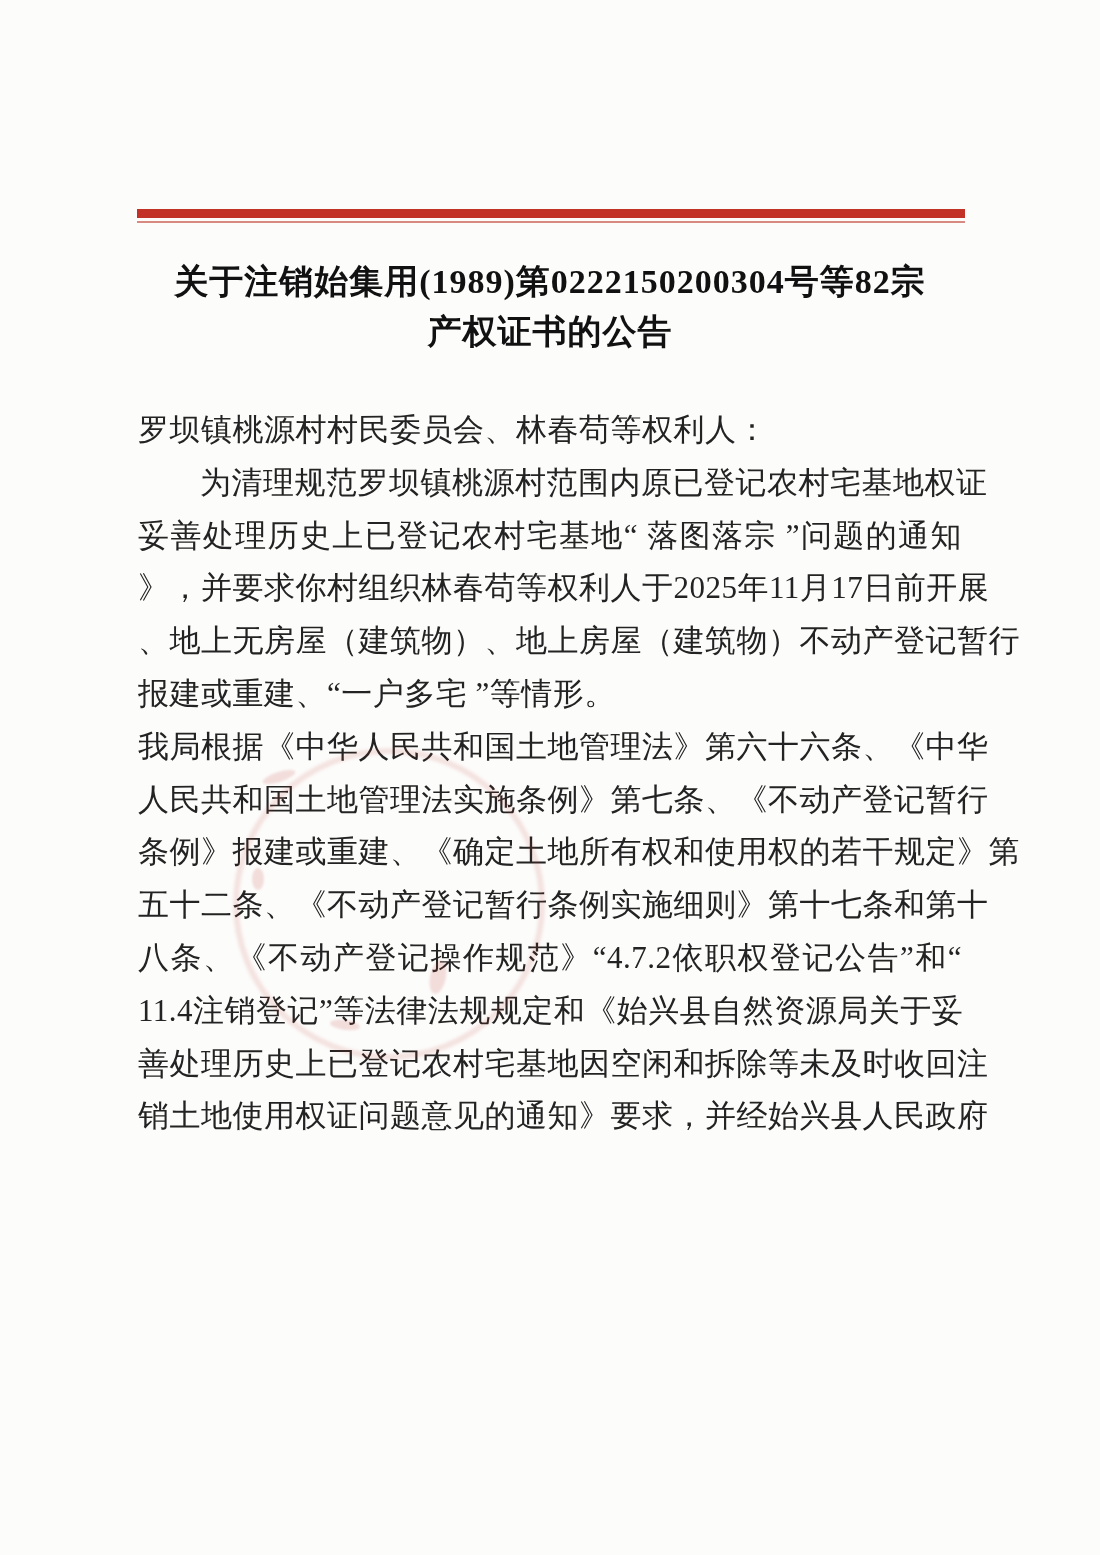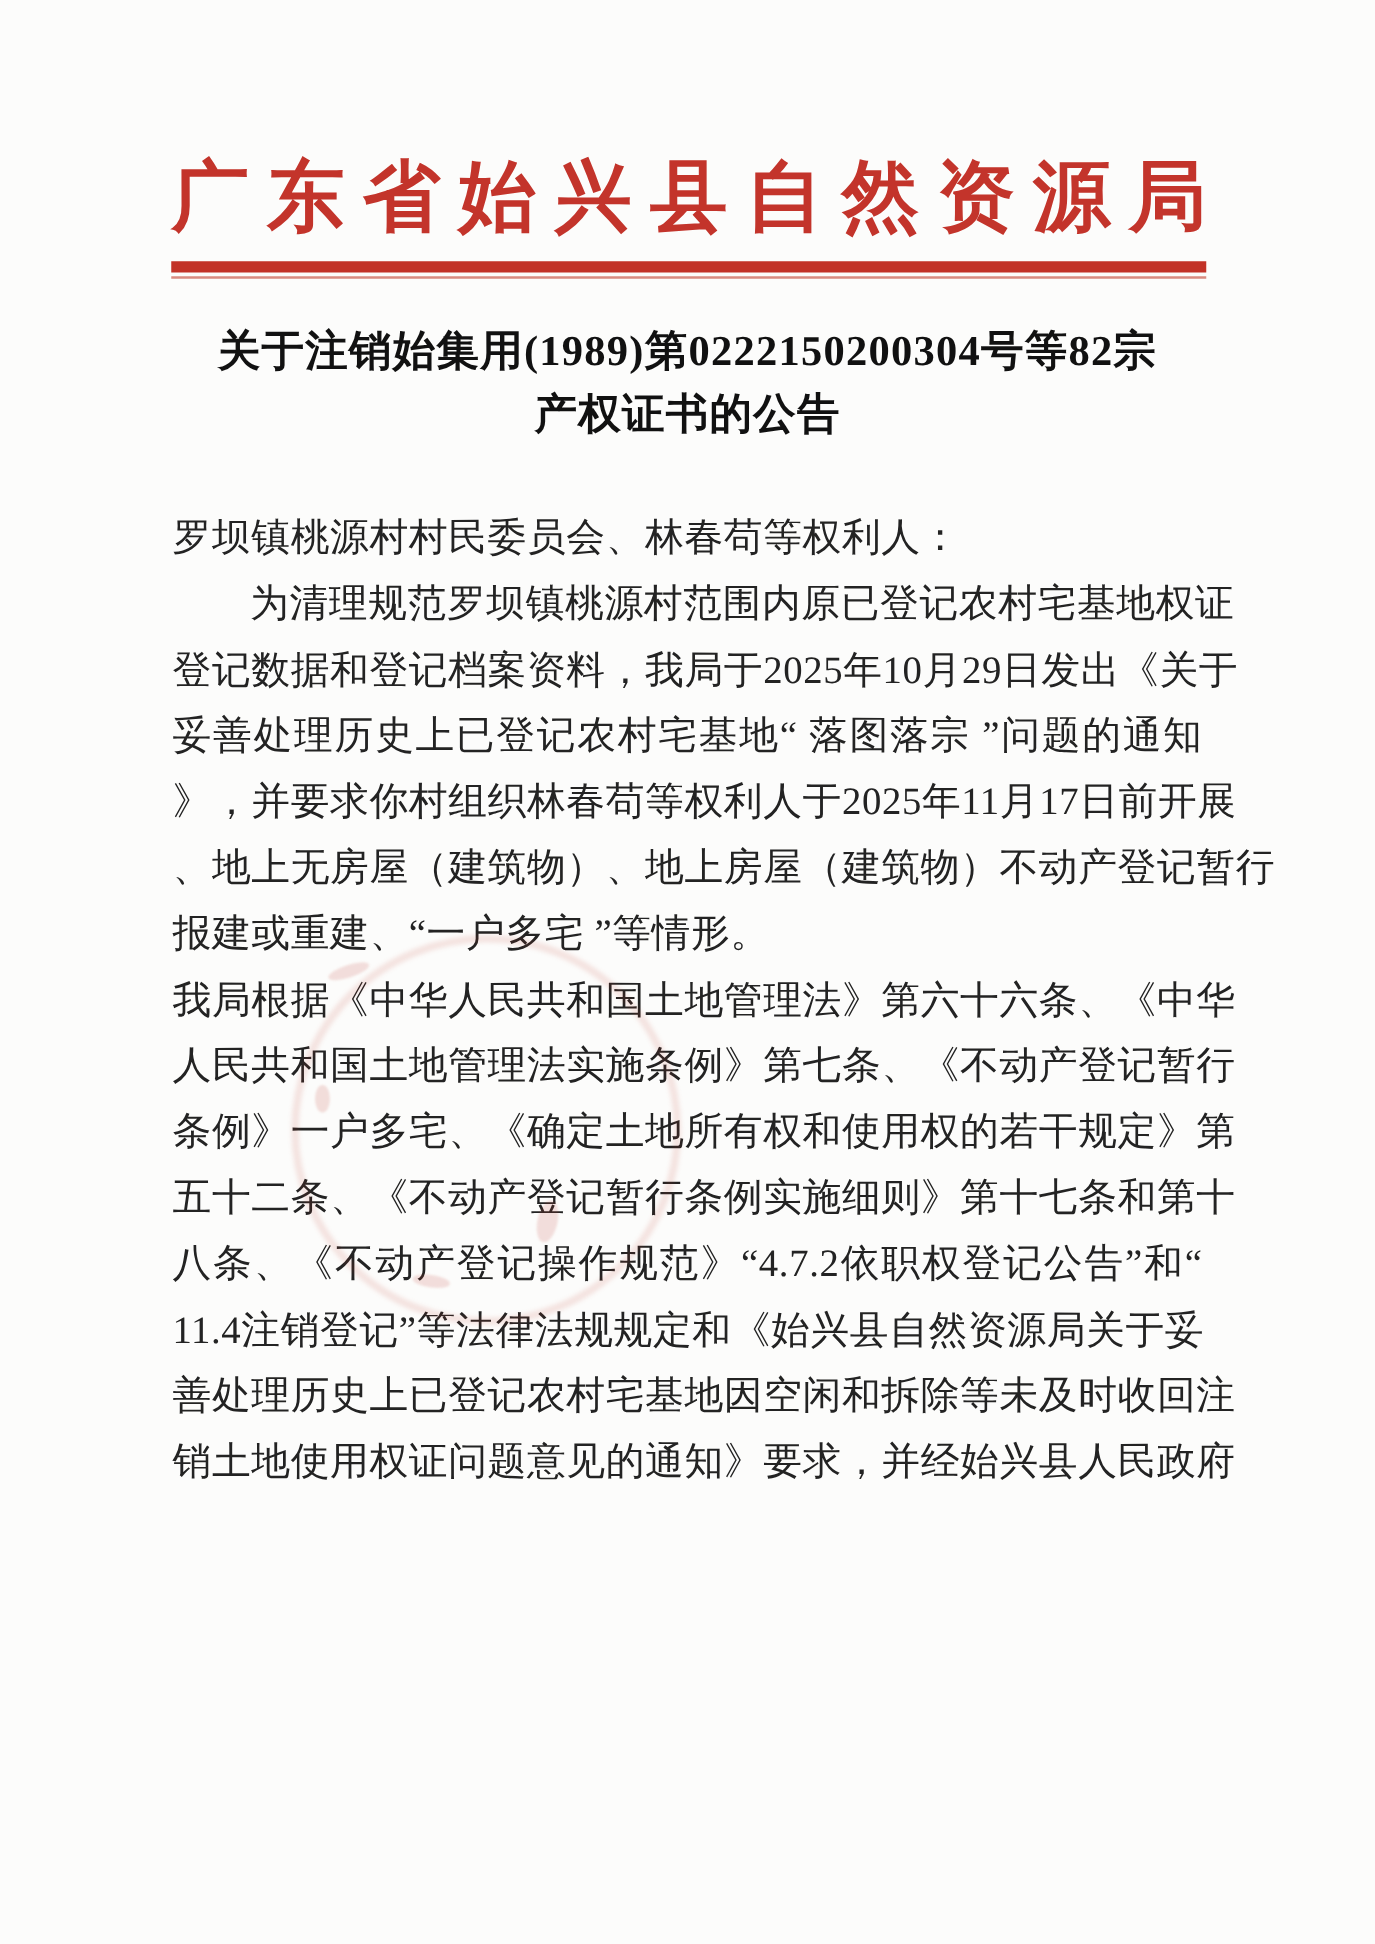--- a/index.html
+++ b/index.html
@@ -108,41 +108,39 @@
   .speck-a { top: 772px; left: 262px; width: 34px; height: 10px; transform: rotate(-18deg); }
   .speck-b { top: 868px; left: 252px; width: 12px; height: 22px; }
   .speck-c { top: 960px; left: 430px; width: 16px; height: 34px; transform: rotate(12deg); }
   .speck-d { top: 1020px; left: 330px; width: 30px; height: 10px; transform: rotate(8deg); }
 </style>
 </head>
 <body>
 
 <div class="page">
 
-  <div class="agency-title">广东省始兴县自然资源局</div>
 
   <div class="rule-thick"></div>
   <div class="rule-thin"></div>
 
   <div class="doc-title">
     <div class="t-line">关于注销始集用(1989)第0222150200304号等82宗</div>
     <div class="t-line">产权证书的公告</div>
   </div>
 
   <div class="body-block">
     <div class="body-line no-fill">罗坝镇桃源村村民委员会、林春苟等权利人：</div>
     <div class="body-line indent">为清理规范罗坝镇桃源村范围内原已登记农村宅基地权证</div>
-    <div class="body-line">登记数据和登记档案资料，我局于2025年10月29日发出《关于</div>
     <div class="body-line">妥善处理历史上已登记农村宅基地“ 落图落宗 ”问题的通知</div>
     <div class="body-line">》，并要求你村组织林春苟等权利人于2025年11月17日前开展</div>
     <div class="body-line">、地上无房屋（建筑物）、地上房屋（建筑物）不动产登记暂行</div>
     <div class="body-line no-fill">报建或重建、“一户多宅 ”等情形。</div>
     <div class="body-line">我局根据《中华人民共和国土地管理法》第六十六条、《中华</div>
     <div class="body-line">人民共和国土地管理法实施条例》第七条、《不动产登记暂行</div>
-    <div class="body-line">条例》一户多宅、《确定土地所有权和使用权的若干规定》第</div>
+    <div class="body-line">条例》报建或重建、《确定土地所有权和使用权的若干规定》第</div>
     <div class="body-line">五十二条、《不动产登记暂行条例实施细则》第十七条和第十</div>
     <div class="body-line">八条、《不动产登记操作规范》“4.7.2依职权登记公告”和“</div>
     <div class="body-line">11.4注销登记”等法律法规规定和《始兴县自然资源局关于妥</div>
     <div class="body-line">善处理历史上已登记农村宅基地因空闲和拆除等未及时收回注</div>
     <div class="body-line">销土地使用权证问题意见的通知》要求，并经始兴县人民政府</div>
   </div>
 
   <div class="stamp"></div>
   <div class="stamp-speck speck-a"></div>
   <div class="stamp-speck speck-b"></div>

